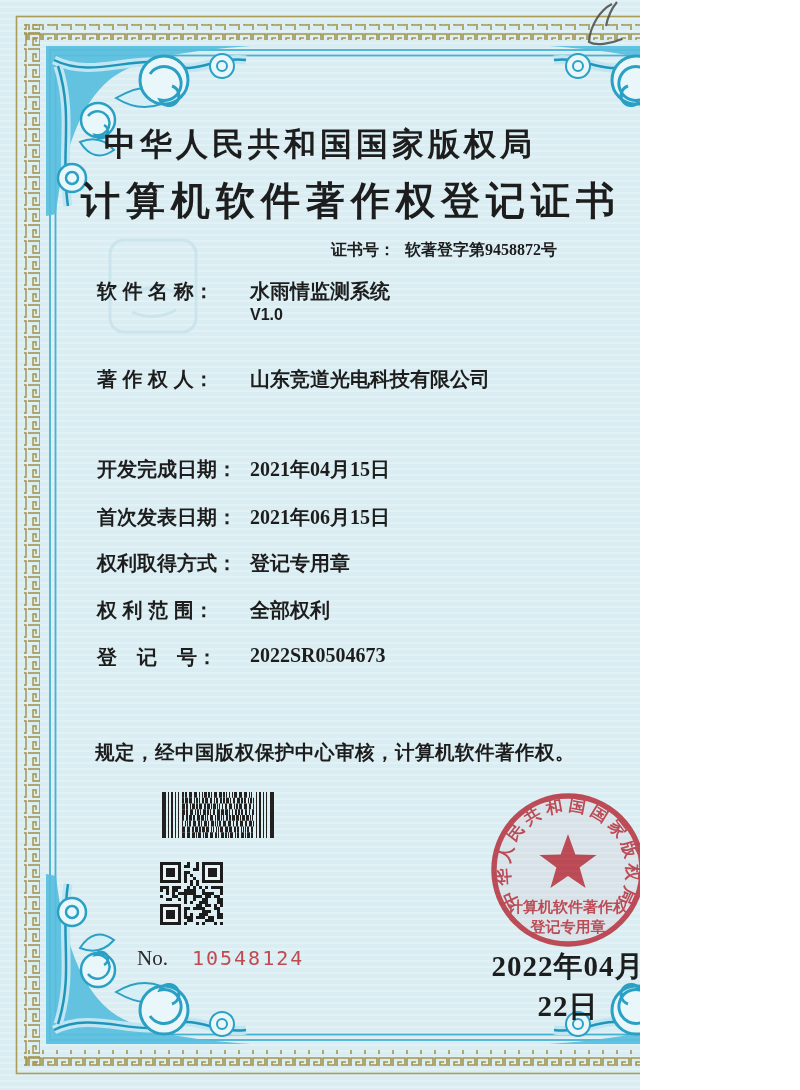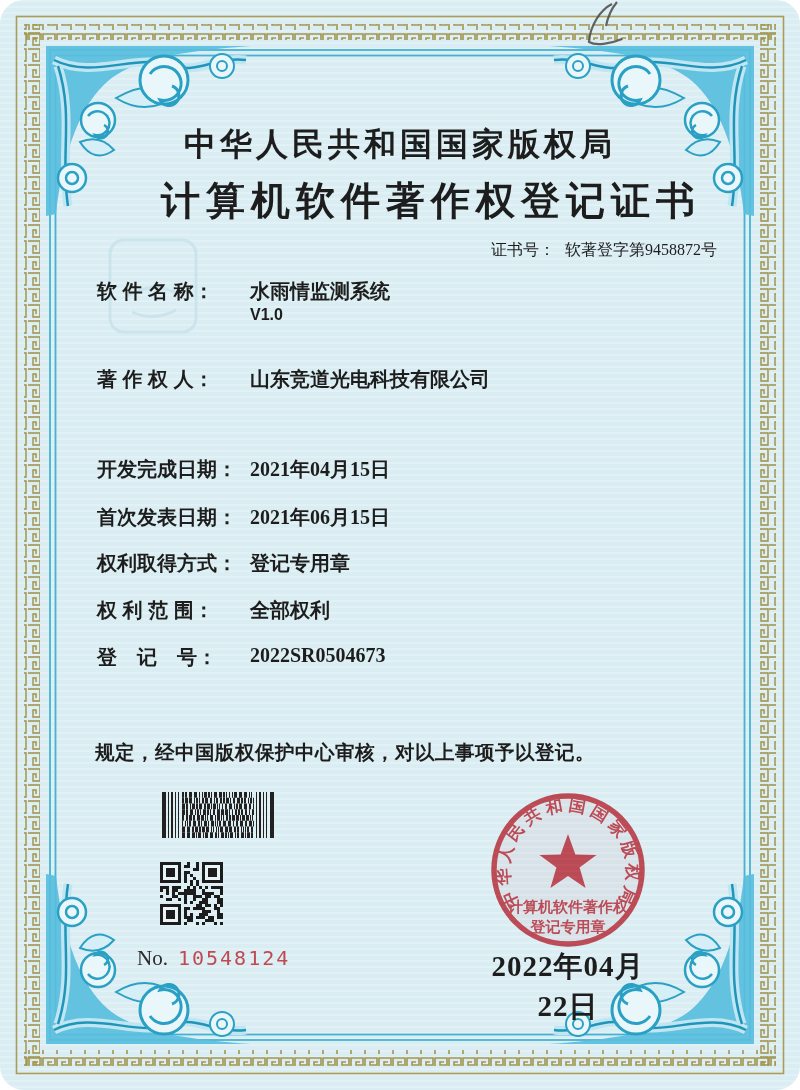--- a/index.html
+++ b/index.html
@@ -1,56 +1,55 @@
 <!DOCTYPE html>
 <html><head>
 <meta charset="utf-8">
 <style>
   html,body{margin:0;padding:0;background:#ffffff;}
   .page{
-    position:relative;width:800px;height:1090px;overflow:hidden;
+    position:relative;width:640px;height:1090px;overflow:hidden;
     background-color:#d9edf2;
     background-image:repeating-linear-gradient(180deg,
       rgba(255,255,255,0.22) 0px, rgba(255,255,255,0.22) 2px,
       rgba(255,255,255,0) 2px, rgba(255,255,255,0) 6px);
     color:#1d1d1d;
     font-family:"Liberation Sans","DejaVu Sans",sans-serif;
-    border-radius:24px;
   }
   .overlay{position:absolute;left:0;top:0;width:800px;height:1090px;pointer-events:none;}
   .authority{
     position:absolute;top:123px;left:0;width:100%;text-align:center;
     font-family:"Liberation Serif","DejaVu Serif",serif;
     font-weight:700;font-size:32px;letter-spacing:4px;
   }
   .cert-title{
     position:absolute;top:174px;left:0;width:100%;text-align:center;
     font-family:"Liberation Serif","DejaVu Serif",serif;
     font-weight:700;font-size:39px;letter-spacing:6px;margin-left:31px;
   }
   .cert-no{
     position:absolute;top:240px;right:83px;
     font-family:"Liberation Serif","DejaVu Serif",serif;
-    font-weight:400;font-size:16px;text-align:center;
+    font-weight:700;font-size:16px;text-align:center;
   }
   .cert-no .val{margin-left:10px;}
   .field-row{position:absolute;left:97px;height:26px;font-weight:700;font-size:20px;}
   .flabel{position:absolute;left:0;top:0;white-space:pre;}
   .fvalue{position:absolute;left:153px;top:0;white-space:pre;font-family:Liberation Serif, serif;}
   .fvalue2{position:absolute;left:250px;font-weight:700;font-size:16px;}
   .statement-line{
     position:absolute;left:95px;width:630px;
     font-family:"Liberation Serif","DejaVu Serif",serif;
     font-weight:700;font-size:19.5px;letter-spacing:0.5px;
   }
   .indent{text-indent:39px;}
   .serial{position:absolute;left:137px;top:946px;font-size:21px;}
   .serial-label{font-family:"Liberation Serif","DejaVu Serif",serif;color:#2a2a2a;}
   .serial-num{
-    margin-left:10px;color:#bf4a52;
+    margin-left:24px;color:#bf4a52;
     font-family:"DejaVu Sans Mono","Liberation Mono",monospace;
     letter-spacing:2px;font-size:20px;
   }
   .issue-date{
     position:absolute;left:478px;top:947px;width:180px;text-align:center;
     font-family:"Liberation Serif","DejaVu Serif",serif;
     font-weight:700;font-size:29px;letter-spacing:1px;
   }
   .seal-svg{position:absolute;left:478px;top:780px;width:180px;height:180px;mix-blend-mode:multiply;opacity:0.93;}
   .barcode-svg{position:absolute;left:162px;top:792px;width:114px;height:46px;}
@@ -159,21 +158,21 @@
   <div class="field-row" style="top:597px">
     <span class="flabel">权 利 范 围：</span>
     <span class="fvalue">全部权利</span>
   </div>
 
   <div class="field-row" style="top:644px">
     <span class="flabel">登　记　号：</span>
     <span class="fvalue">2022SR0504673</span>
   </div>
 
-  <div class="statement-line" style="top:739px">规定，经中国版权保护中心审核，对以上事项予以登记。</div>
+  <div class="statement-line" style="top:739px">规定，经中国版权保护中心审核，计算机软件著作权。</div>
 
   <svg id="barcode" class="barcode-svg" viewBox="0 0 114 46">
       <g fill="#22211f">
         <rect x="0" y="0" width="4" height="46"></rect>
         <rect x="6" y="0" width="1" height="46"></rect>
         <rect x="9" y="0" width="2" height="46"></rect>
         <rect x="13" y="0" width="1" height="46"></rect>
         <rect x="16" y="0" width="1" height="46"></rect>
         <rect x="94" y="0" width="1" height="46"></rect>
         <rect x="97" y="0" width="2" height="46"></rect>

